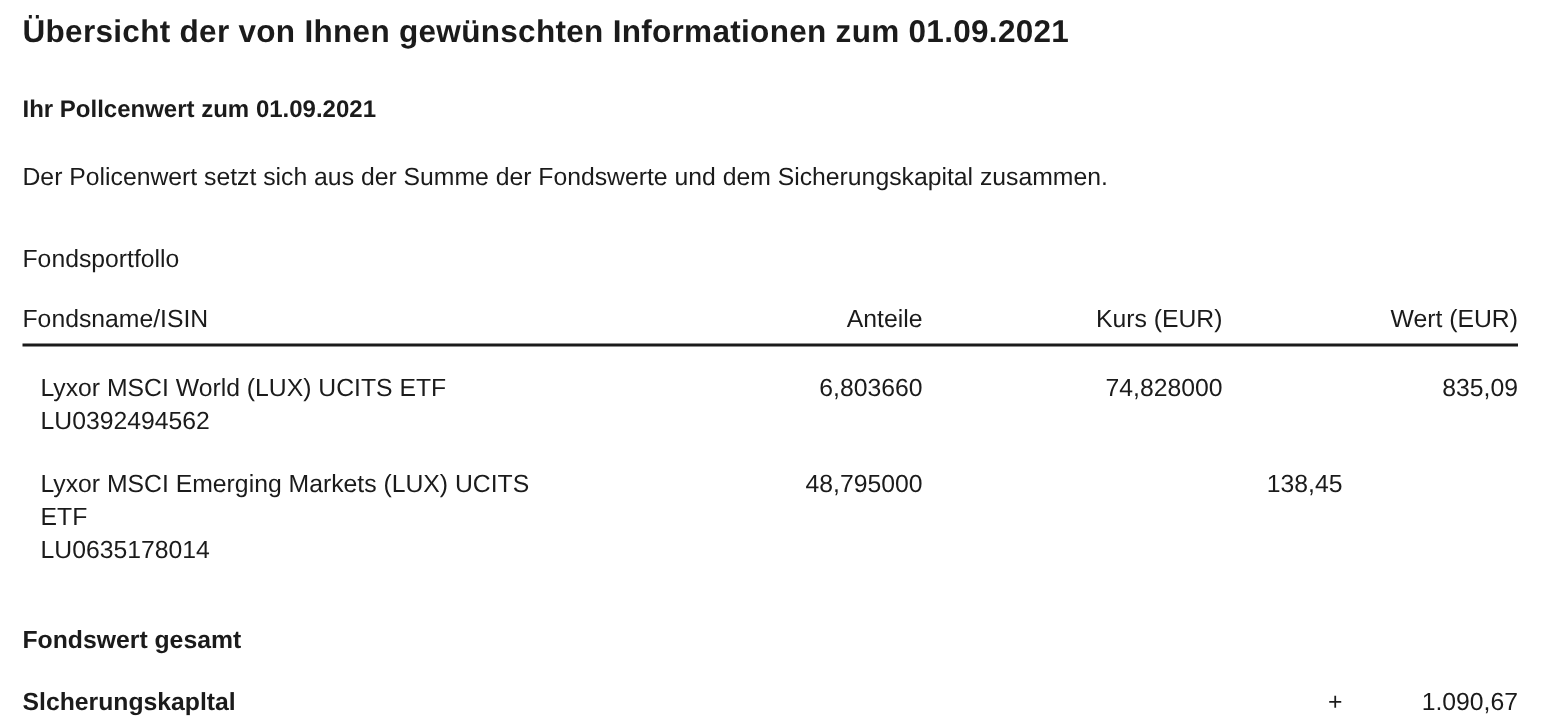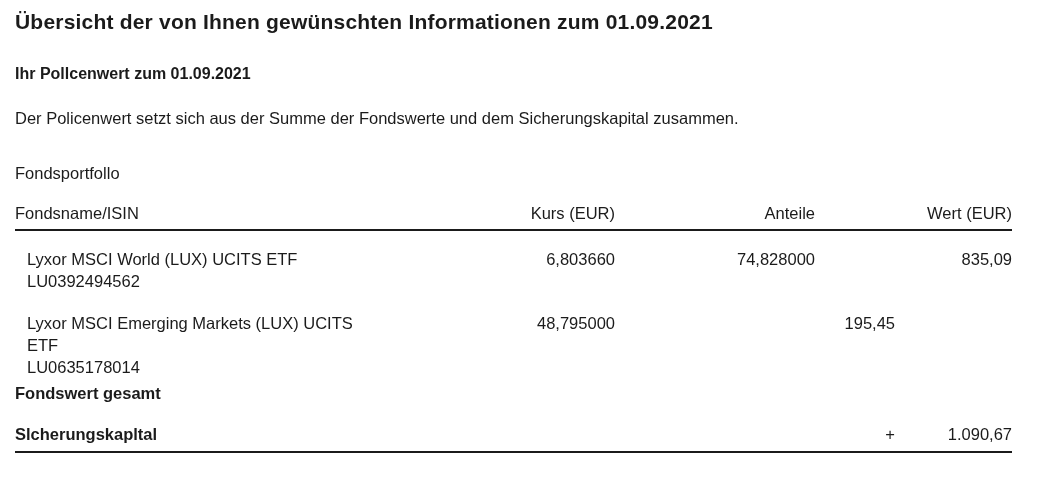--- a/index.html
+++ b/index.html
@@ -49,41 +49,41 @@
   .cell-num, .cell-op { text-align: right; white-space: nowrap; }
   .header-row {
     margin-top: 19px;
     padding-bottom: 5px;
     border-bottom: 2px solid #1b1b1b;
   }
   .fund-row { padding-top: 17px; }
   .fund-row + .fund-row { padding-top: 20px; }
   .fund-name { padding-left: 12px; }
   .summary-row .cell-label { font-weight: bold; }
-  .summary-total   { margin-top: 4px; }
+  .summary-total   { margin-top: 38px; }
   .summary-capital { margin-top: 19px; padding-bottom: 6px; border-bottom: 2px solid #1b1b1b; }
   .summary-policy  { margin-top: 19px; }
 </style>
 </head>
 <body>
 
 <div class="page">
 
   <h1 class="doc-title">Übersicht der von Ihnen gewünschten Informationen zum 01.09.2021</h1>
 
   <h2 class="doc-subtitle">Ihr Pollcenwert zum 01.09.2021</h2>
 
   <p class="doc-description">Der Policenwert setzt sich aus der Summe der Fondswerte und dem Sicherungskapital zusammen.</p>
 
   <h3 class="section-heading">Fondsportfollo</h3>
 
   <div class="trow header-row">
     <div class="cell-label">Fondsname/ISIN</div>
+    <div class="cell-num">Anteile</div>
     <div class="cell-num">Kurs (EUR)</div>
-    <div class="cell-num">Anteile</div>
     <div class="cell-op"></div>
     <div class="cell-num">Wert (EUR)</div>
   </div>
 
   <div class="trow fund-row">
     <div class="fund-name">
       <div>Lyxor MSCI World (LUX) UCITS ETF</div>
       <div>LU0392494562</div>
     </div>
     <div class="cell-num">6,803660</div>
@@ -93,21 +93,21 @@
   </div>
 
   <div class="trow fund-row">
     <div class="fund-name">
       <div>Lyxor MSCI Emerging Markets (LUX) UCITS</div>
       <div>ETF</div>
       <div>LU0635178014</div>
     </div>
     <div class="cell-num">48,795000</div>
     <div class="cell-op"></div>
-    <div class="cell-num">195,45</div>
+    <div class="cell-num">138,45</div>
   </div>
 
   <div class="trow summary-row summary-total">
     <div class="cell-label">Fondswert gesamt</div>
     <div class="cell-num"></div>
     <div class="cell-num"></div>
     <div class="cell-op"></div>
   </div>
 
   <div class="trow summary-row summary-capital">

